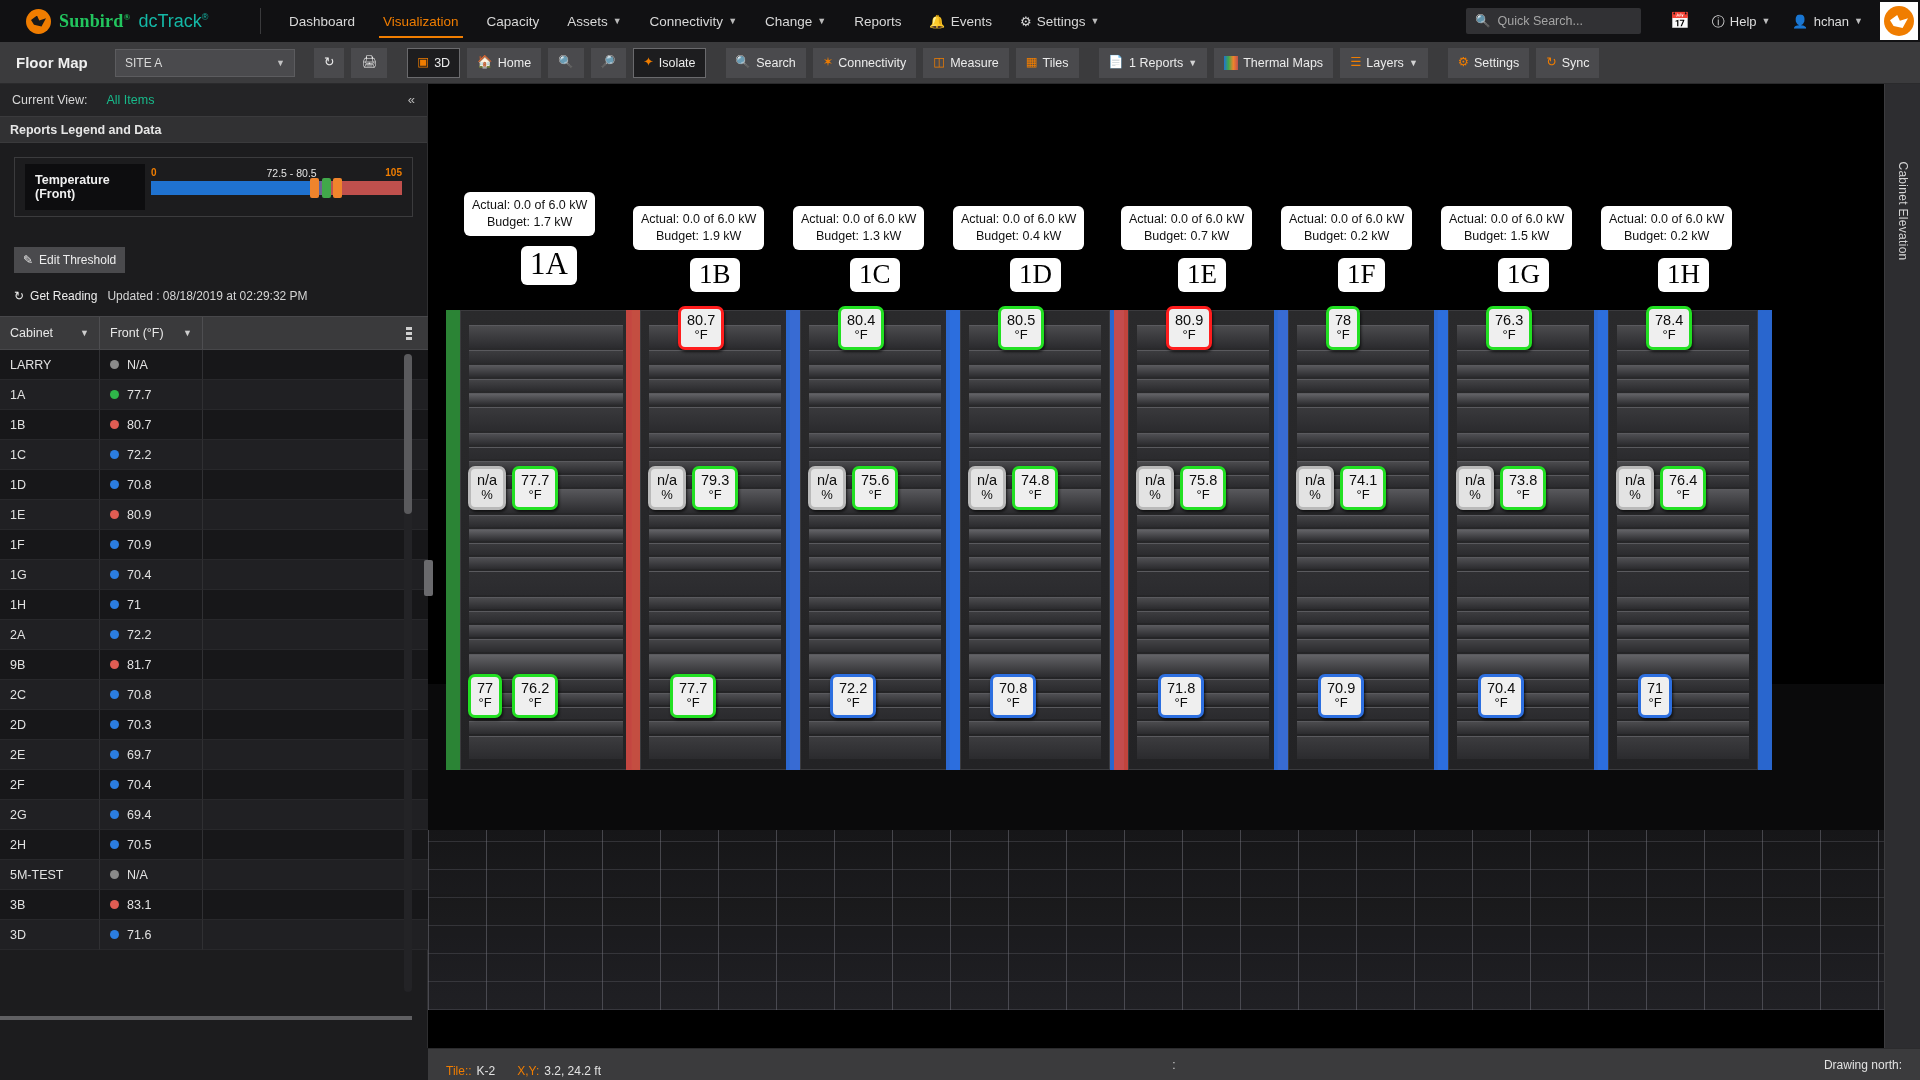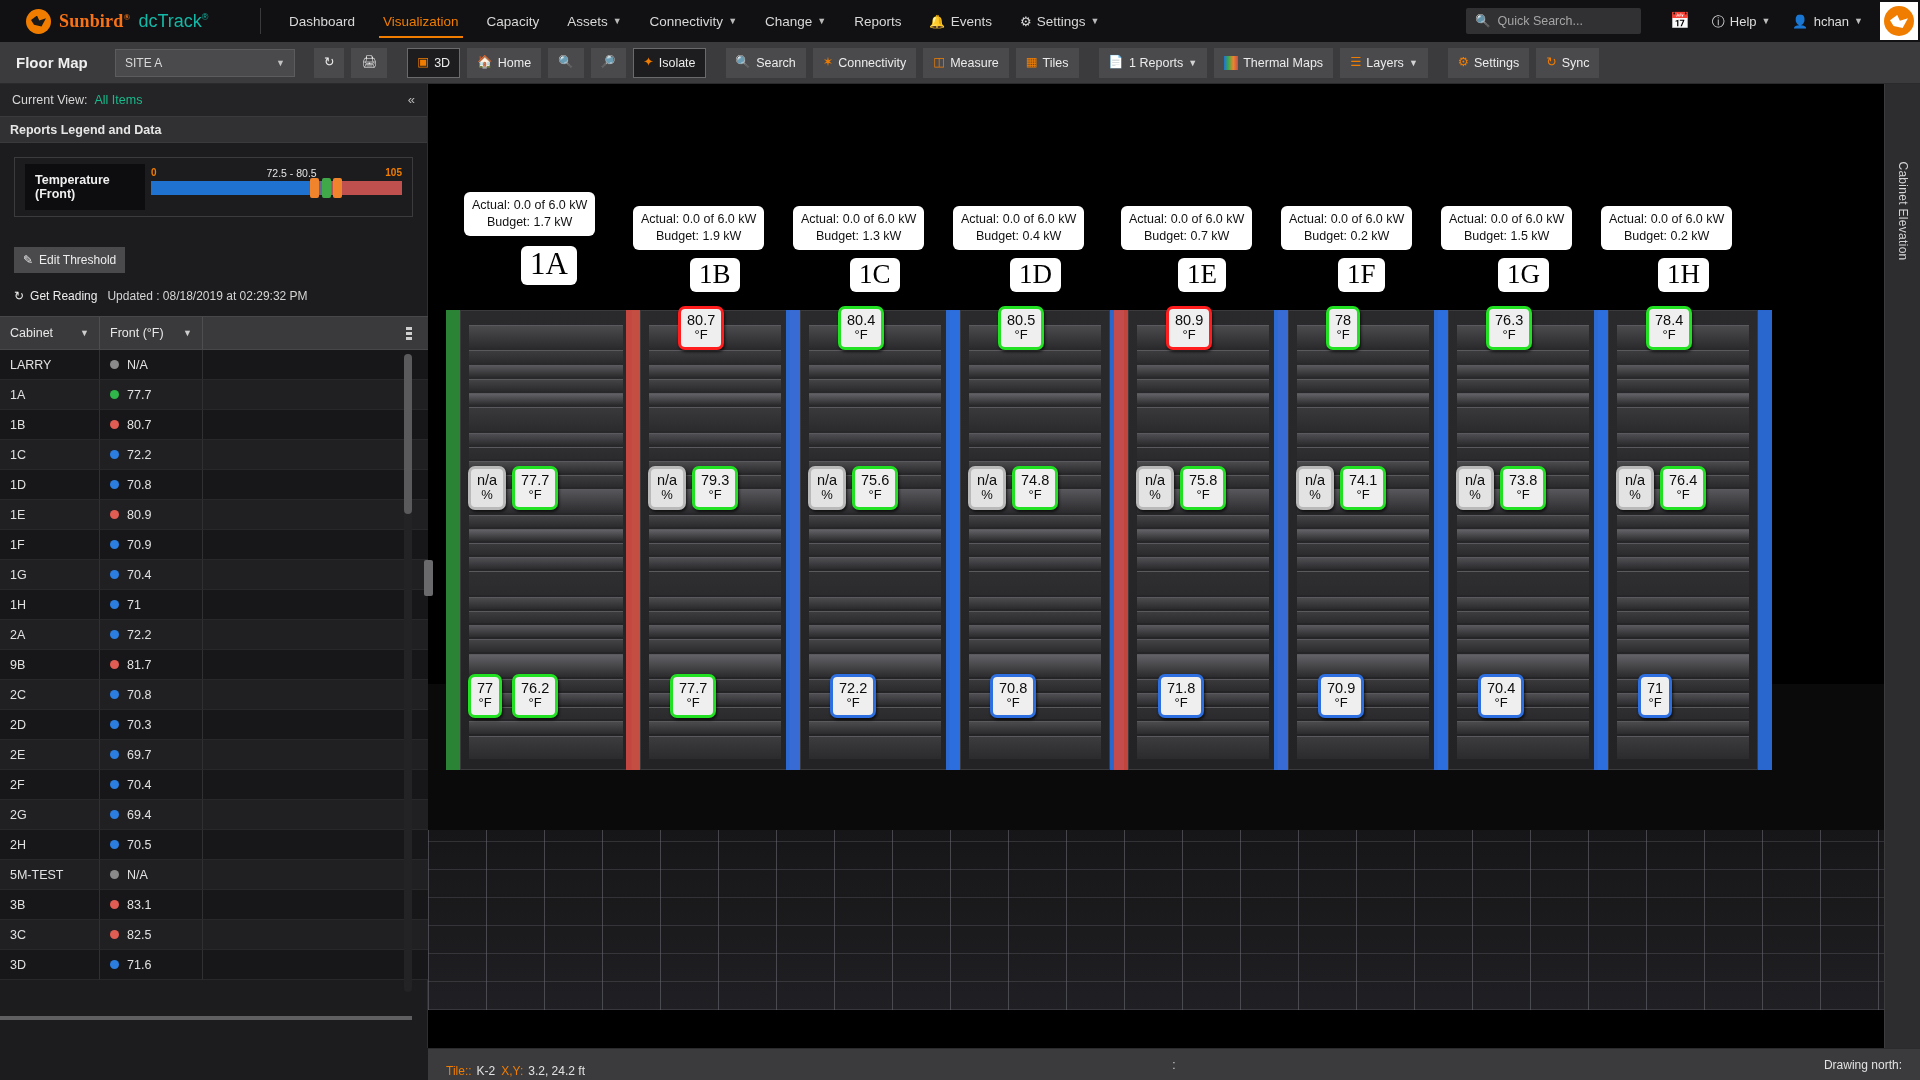--- a/index.html
+++ b/index.html
@@ -20,21 +20,21 @@
   .brand { display: flex; align-items: center; padding-left: 26px; width: 260px; gap: 8px; }
   .brand-logo {
     width: 25px; height: 25px; border-radius: 50%; background: #f07d00;
     position: relative; flex: none;
   }
   .brand-logo::after {
     content: ""; position: absolute; left: 5px; top: 7px; width: 15px; height: 11px;
     background: #1a1a1a;
     clip-path: polygon(0% 40%, 40% 0%, 55% 45%, 100% 25%, 70% 100%, 20% 85%);
   }
-  .brand-name { font-size: 18px; color: #f97316; letter-spacing: .2px; white-space: nowrap;
+  .brand-name { font-size: 18px; color: #22c55e; letter-spacing: .2px; white-space: nowrap;
     font-family: "Liberation Serif", serif; font-weight: bold; }
   .brand-sub { font-size: 18px; color: #14b8a6; font-family: "Liberation Sans", sans-serif; font-weight: 300; }
   .sup { font-size: 9px; vertical-align: super; }
   .nav-divider { width: 1px; height: 26px; background: #3a3a3c; margin: 0 14px 0 0; }
   .navitems { display: flex; align-items: center; height: 52px; }
   .navitem {
     position: relative; height: 42px; display: flex; align-items: center; gap: 5px;
     padding: 0 14px; font-size: 13.5px; color: #d8d8d8; cursor: pointer; white-space: nowrap;
   }
   .navitem.active { color: #f07d00; }
@@ -87,21 +87,21 @@
   .tb-btn.plain { background: #4a4a4d; }
   .tb-gap { width: 6px; }
   .or { color: #f07d00; }
 
   
   .leftpanel {
     position: absolute; top: 84px; left: 0; width: 428px; height: 974px;
     background: #1c1c1e; border-right: 1px solid #2e2e30;
   }
   .curview {
-    height: 32px; display: flex; align-items: center; padding-left: 12px; gap: 7px;
+    height: 32px; display: flex; align-items: center; padding-left: 12px; gap: 19px;
     font-size: 12.5px; background: #242426; color: #d7d7d7; position: relative;
   }
   .curview .val { color: #18b98a; }
   .collapse-arrows { position: absolute; right: 12px; top: 8px; color: #bdbdbd; font-size: 13px; cursor: pointer; }
   .panel-title {
     height: 27px; background: #313133; display: flex; align-items: center;
     padding-left: 10px; font-size: 12.5px; font-weight: bold; color: #e6e6e6;
     border-top: 1px solid #3a3a3c; border-bottom: 1px solid #3a3a3c;
   }
   .legend-box {
@@ -235,21 +235,21 @@
     letter-spacing: .3px;
   }
 
   
   .statusbar {
     position: absolute; left: 428px; bottom: 0; width: 1492px; height: 32px;
     background: #3b3b3d; display: flex; align-items: center; padding: 0 18px; font-size: 12px;
     color: #e2e2e2; border-top: 1px solid #2b2b2d;
   }
   .statusbar .lbl { color: #f07d00; margin-right: 5px; }
-  .st-left { display:flex; gap: 6px; align-items:center;margin-top:12px; }
+  .st-left { display:flex; gap: 22px; align-items:center;margin-top:12px; }
   .st-center { position:absolute; left: 50%; transform: translateX(-50%); color:#cfcfcf; }
   .st-right { margin-left: auto; }
   .leftfoot {
     position: absolute; left: 0; bottom: 0; width: 428px; height: 32px; background: #1c1c1e;
   }
 </style>
 </head>
 <body>
 
 <div id="app">
@@ -594,28 +594,20 @@
               <span class="dot" style="background: rgb(138, 138, 138);"></span>
               <span>N/A</span>
             </div>
             <div class="td c3"></div>
           </div>
           <div class="trow">
             <div class="td c1">3B</div>
             <div class="td c2">
               <span class="dot" style="background: rgb(224, 93, 83);"></span>
               <span>83.1</span>
-            </div>
-            <div class="td c3"></div>
-          </div>
-          <div class="trow">
-            <div class="td c1">3C</div>
-            <div class="td c2">
-              <span class="dot" style="background: rgb(224, 93, 83);"></span>
-              <span>82.5</span>
             </div>
             <div class="td c3"></div>
           </div>
           <div class="trow">
             <div class="td c1">3D</div>
             <div class="td c2">
               <span class="dot" style="background: rgb(43, 125, 224);"></span>
               <span>71.6</span>
             </div>
             <div class="td c3"></div>

